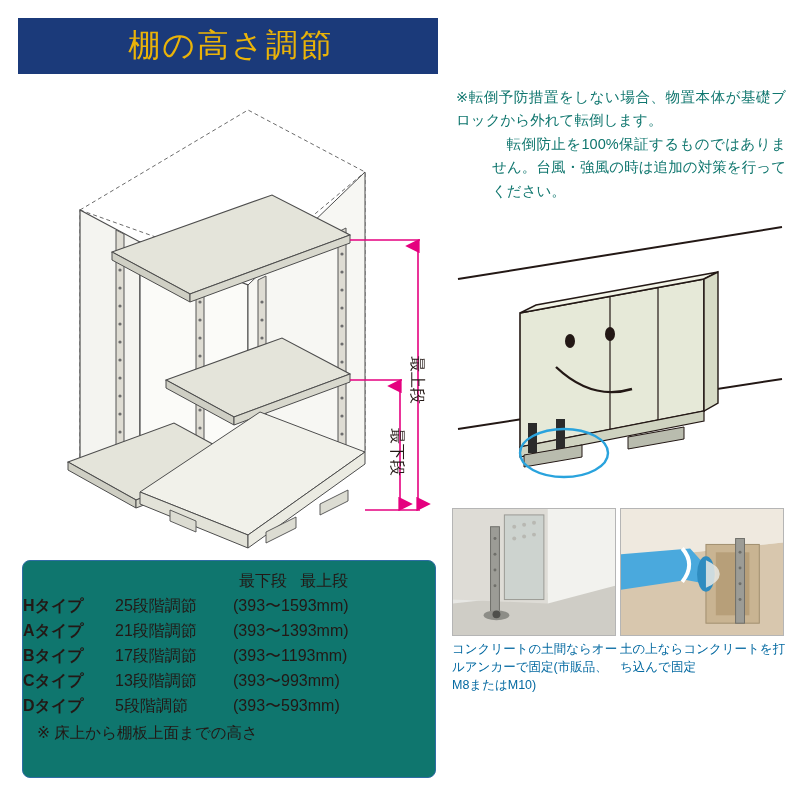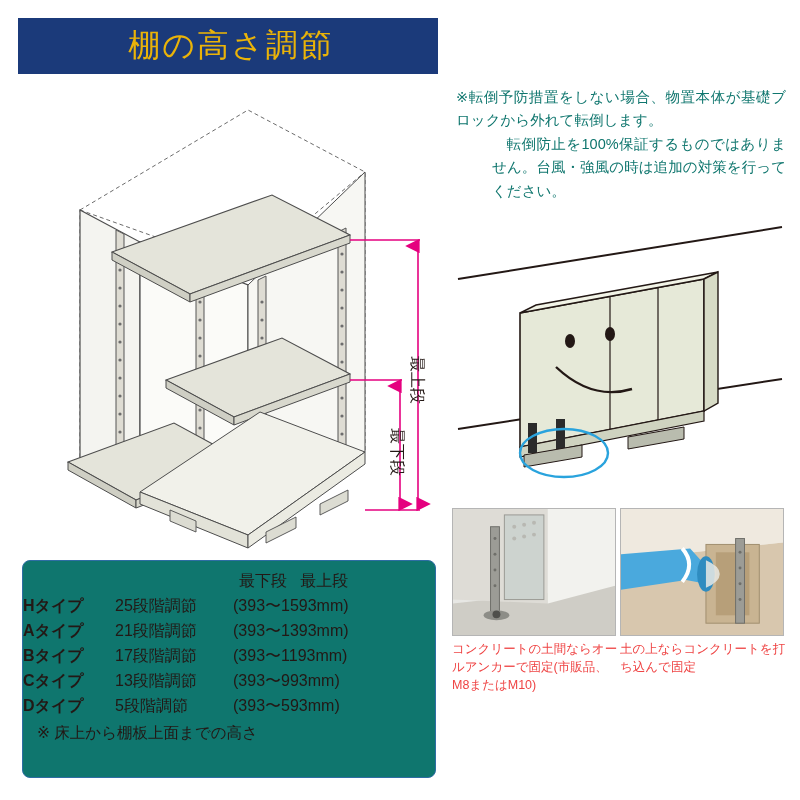--- a/index.html
+++ b/index.html
@@ -58,21 +58,21 @@
     font-size:15.5px;padding-left:14px;margin-top:4px;
   }
 
   
   #right-illus{position:absolute;left:452px;top:215px;width:336px;height:290px;}
 
   
   .photo{position:absolute;border:1px solid #b5b5b5;box-sizing:border-box;overflow:hidden;}
   #photo1{left:452px;top:508px;width:164px;height:128px;}
   #photo2{left:620px;top:508px;width:164px;height:128px;}
-  .cap{position:absolute;font-size:12.5px;line-height:1.45;color:#ef4444;}
+  .cap{position:absolute;font-size:12.5px;line-height:1.45;color:#0369a1;}
   #cap1{left:452px;top:640px;width:166px;}
   #cap2{left:620px;top:640px;width:168px;}
 </style>
 </head>
 <body>
 
 <div class="page">
 
   <div class="hdr" id="hdr-left">棚の高さ調節</div>
 

